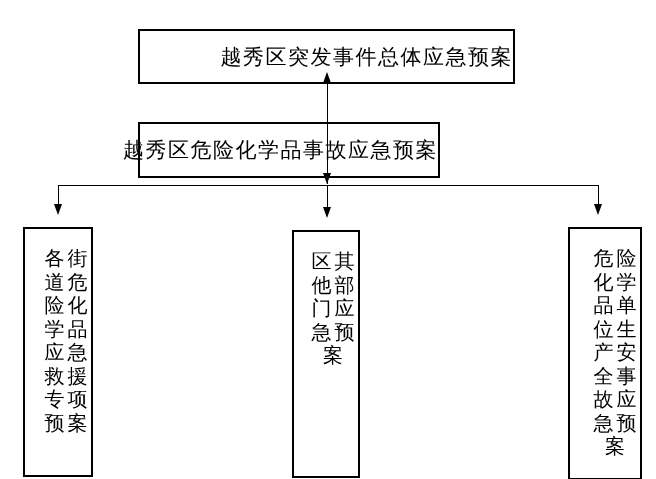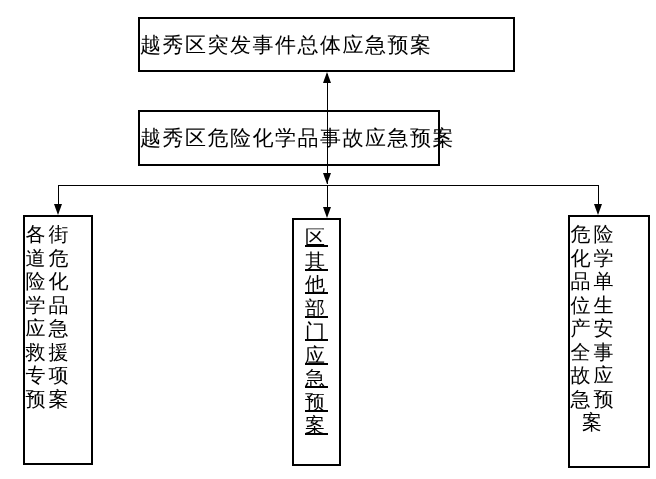--- a/index.html
+++ b/index.html
@@ -1,20 +1,20 @@
 <!DOCTYPE html>
 <html><head>
 <meta charset="utf-8">
 <style>
   * { margin:0; padding:0; box-sizing:border-box; }
   html,body { width:656px; height:479px; }
   body { background:#ffffff; position:relative; font-family:"Liberation Serif", serif; color:#000; }
-  .box { position:absolute; border:2px solid #000; background:transparent; display:flex; justify-content:flex-start; }
+  .box { position:absolute; border:2px solid #000; background:transparent; display:flex; justify-content:flex-end;margin-top:12px; }
   .hbox { align-items:center; font-size:21px; letter-spacing:1.5px; white-space:nowrap; }
-  .vbox { align-items:flex-start; padding-top:6px; font-size:20px; letter-spacing:3px; line-height:23.5px; }
+  .vbox { align-items:flex-start; padding-top:18px; font-size:20px; letter-spacing:3px; line-height:23.5px; }
   .vbox .inner { width:47px; text-align:center; word-break:break-all; }
   svg.connectors { position:absolute; left:0; top:0; }
   svg.connectors line { stroke:#000; stroke-width:1; shape-rendering:crispEdges; }
 </style>
 </head>
 <body>
 
 <svg class="connectors" width="656" height="479">
 
   <line x1="327" y1="74" x2="327" y2="184"></line>
@@ -38,19 +38,19 @@
 </div>
 
 <div class="box hbox" style="left:138px; top:110px; width:302px; height:56px;">
   <span>越秀区危险化学品事故应急预案</span>
 </div>
 
 <div class="box vbox" style="left:23px; top:215px; width:70px; height:250px;">
   <div class="inner">各街道危险化学品应急救援专项预案</div>
 </div>
 
-<div class="box vbox" style="left:292px; top:218px; width:49px; height:248px;text-decoration:underline;">
+<div class="box vbox" style="left:292px; top:218px; width:68px; height:248px;">
   <div class="inner">区其他部门应急预案</div>
 </div>
 
-<div class="box vbox" style="left:568px; top:215px; width:82px; height:253px;">
+<div class="box vbox" style="left:568px; top:215px; width:74px; height:253px;">
   <div class="inner">危险化学品单位生产安全事故应急预案</div>
 </div>
 
 </body></html>

